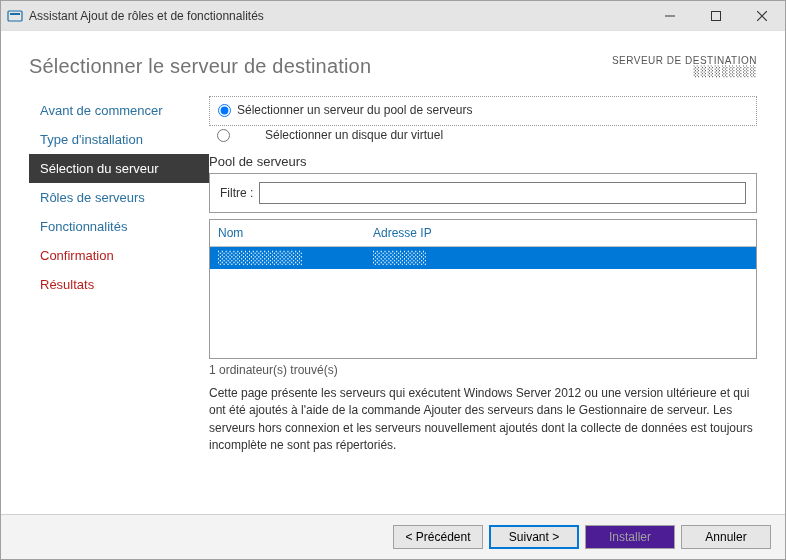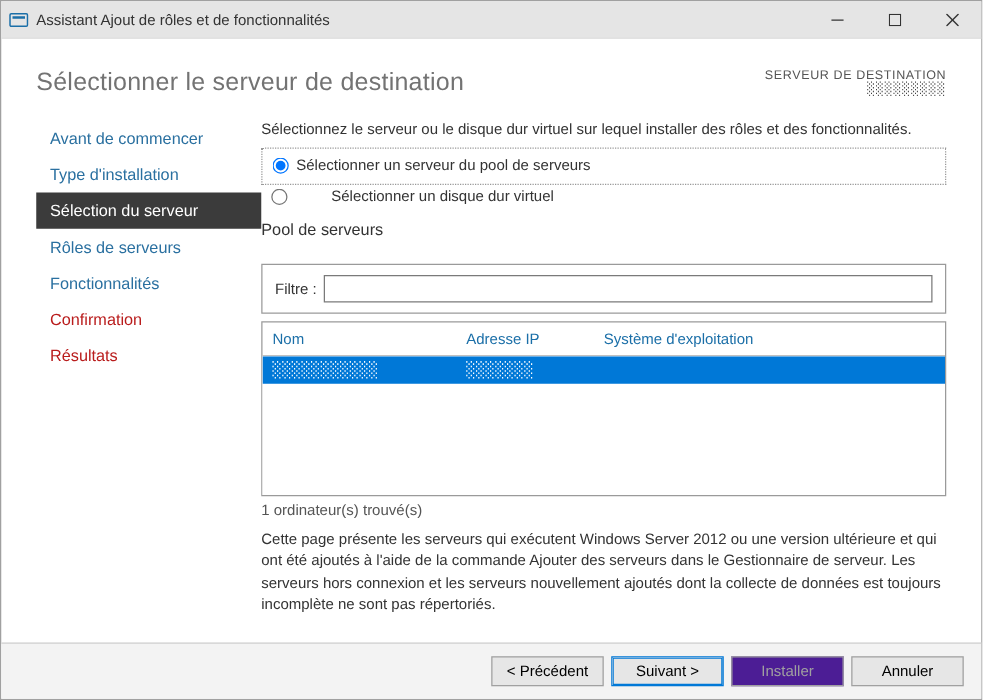--- a/index.html
+++ b/index.html
@@ -37,21 +37,21 @@
   .step.disabled { color:#b91c1c; cursor:default; }
 
   .main { flex:1; display:flex; flex-direction:column; padding-top:10px; font-size:12px; color:#333; }
   .intro { margin-bottom:8px; }
   .radio-group { border:1px dotted #999; padding:4px 8px 6px 8px; }
   .radio-line { display:flex; align-items:center; font-size:12px; padding:2px 0; }
   .radio-line input { margin:0 6px 0 0; }
   .radio-line.below { border:none; padding-left:8px;gap:29px; }
 
   .pool-label { margin-top:10px; font-size:13px; color:#333; }
-  .pool-box { border:1px solid #9a9a9a; margin-top:20px; }
+  .pool-box { border:1px solid #9a9a9a; margin-top:4px; }
   .filter-row { display:flex; align-items:center; padding:8px 10px; }
   .filter-row label { font-size:12px; margin-right:6px; }
   .filter-row input {
     flex:1; border:1px solid #7a7a7a; height:22px; padding:0 4px; font-size:12px;
   }
 
   .table-wrap { border:1px solid #9a9a9a; margin-top:6px; height:140px; display:flex; flex-direction:column; }
   .thead { display:flex; border-bottom:1px solid #c0c0c0; font-size:12px; color:#1b6fa8; }
   .th { padding:6px 8px; }
   .th.nom { width:155px; }
@@ -123,21 +123,20 @@
       <div class="step">Avant de commencer</div>
       <div class="step">Type d'installation</div>
       <div class="step active">Sélection du serveur</div>
       <div class="step">Rôles de serveurs</div>
       <div class="step">Fonctionnalités</div>
       <div class="step disabled">Confirmation</div>
       <div class="step disabled">Résultats</div>
     </div>
 
     <div class="main">
-      <div class="intro">Sélectionnez le serveur ou le disque dur virtuel sur lequel installer des rôles et des fonctionnalités.</div>
 
       <div class="radio-group">
         <label class="radio-line">
           <input type="radio" name="mode" checked="" style="">
           <span>Sélectionner un serveur du pool de serveurs</span>
         </label>
       </div>
       <label class="radio-line below">
         <input type="radio" name="mode" style="">
         <span>Sélectionner un disque dur virtuel</span>
@@ -149,21 +148,20 @@
         <div class="filter-row">
           <label>Filtre :</label>
           <input type="text" value="" style="">
         </div>
       </div>
 
       <div class="table-wrap">
         <div class="thead">
           <div class="th nom">Nom</div>
           <div class="th ip">Adresse IP</div>
-          <div class="th os">Système d'exploitation</div>
         </div>
         <div class="tbody">
           <div class="tr selected">
             <div class="td nom">░░░░░░░░░░░</div>
             <div class="td ip">░░░░░░░</div>
           </div>
         </div>
       </div>
 
       <div class="found">1 ordinateur(s) trouvé(s)</div>

